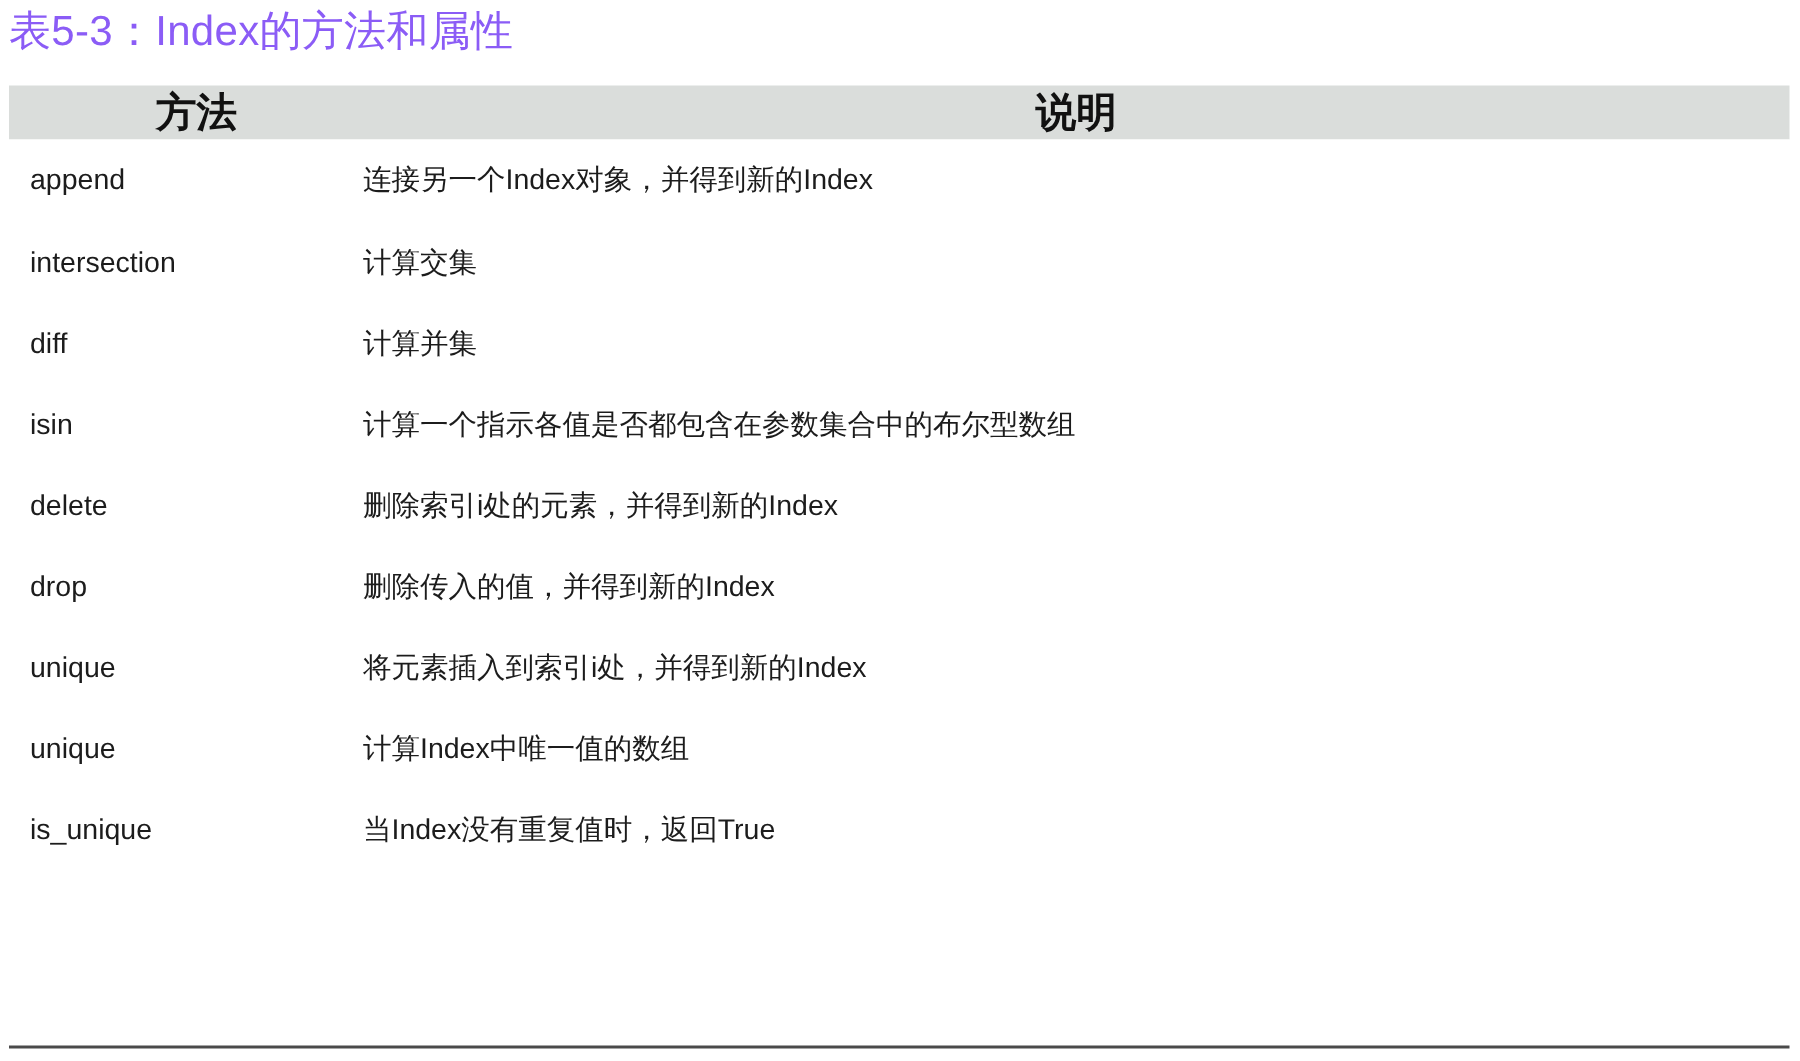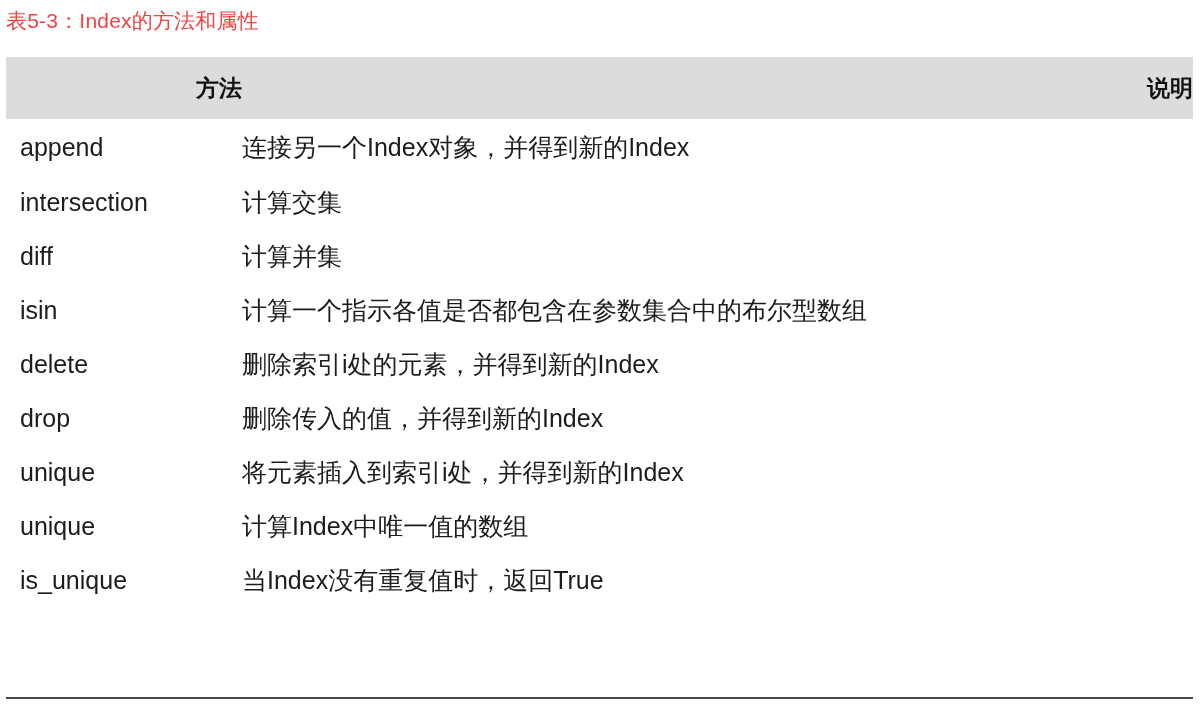--- a/index.html
+++ b/index.html
@@ -20,24 +20,24 @@
     width: 1200px;
     height: 707px;
     background: #ffffff;
   }
 
   
   .table-caption {
     position: absolute;
     left: 6px;
     top: 4px;
-    font-size: 21px;
+    font-size: 28px;
     line-height: 34px;
     letter-spacing: 0.2px;
-    color: #ef4444;
+    color: #8b5cf6;
     white-space: nowrap;
   }
 
   
   .table-wrap {
     position: absolute;
     left: 6px;
     top: 57px;
     width: 1187px;
   }
@@ -49,39 +49,39 @@
   }
 
   table.index-table col.col-method { width: 236px; }
   table.index-table col.col-desc   { width: 951px; }
 
   thead tr.header-row {
     background: #dadddb;
   }
 
   thead th {
-    text-align: right;
-    font-size: 23px;
+    text-align: center;
+    font-size: 27px;
     font-weight: bold;
     color: #111111;
     padding: 0;
-    height: 62px;
+    height: 36px;
     vertical-align: middle;
     white-space: nowrap;
   }
 
   thead th.th-method { padding-left: 14px; }
   thead th.th-desc   { padding-left: 0px; }
 
   tbody tr.body-row {
     background: #ffffff;
   }
 
   tbody td {
-    font-size: 25px;
+    font-size: 19px;
     line-height: 30px;
     color: #1c1c1c;
     padding: 0;
     height: 54px;
     vertical-align: middle;
     white-space: nowrap;
     border: none;
   }
 
   tbody td.td-method { padding-left: 14px; }

